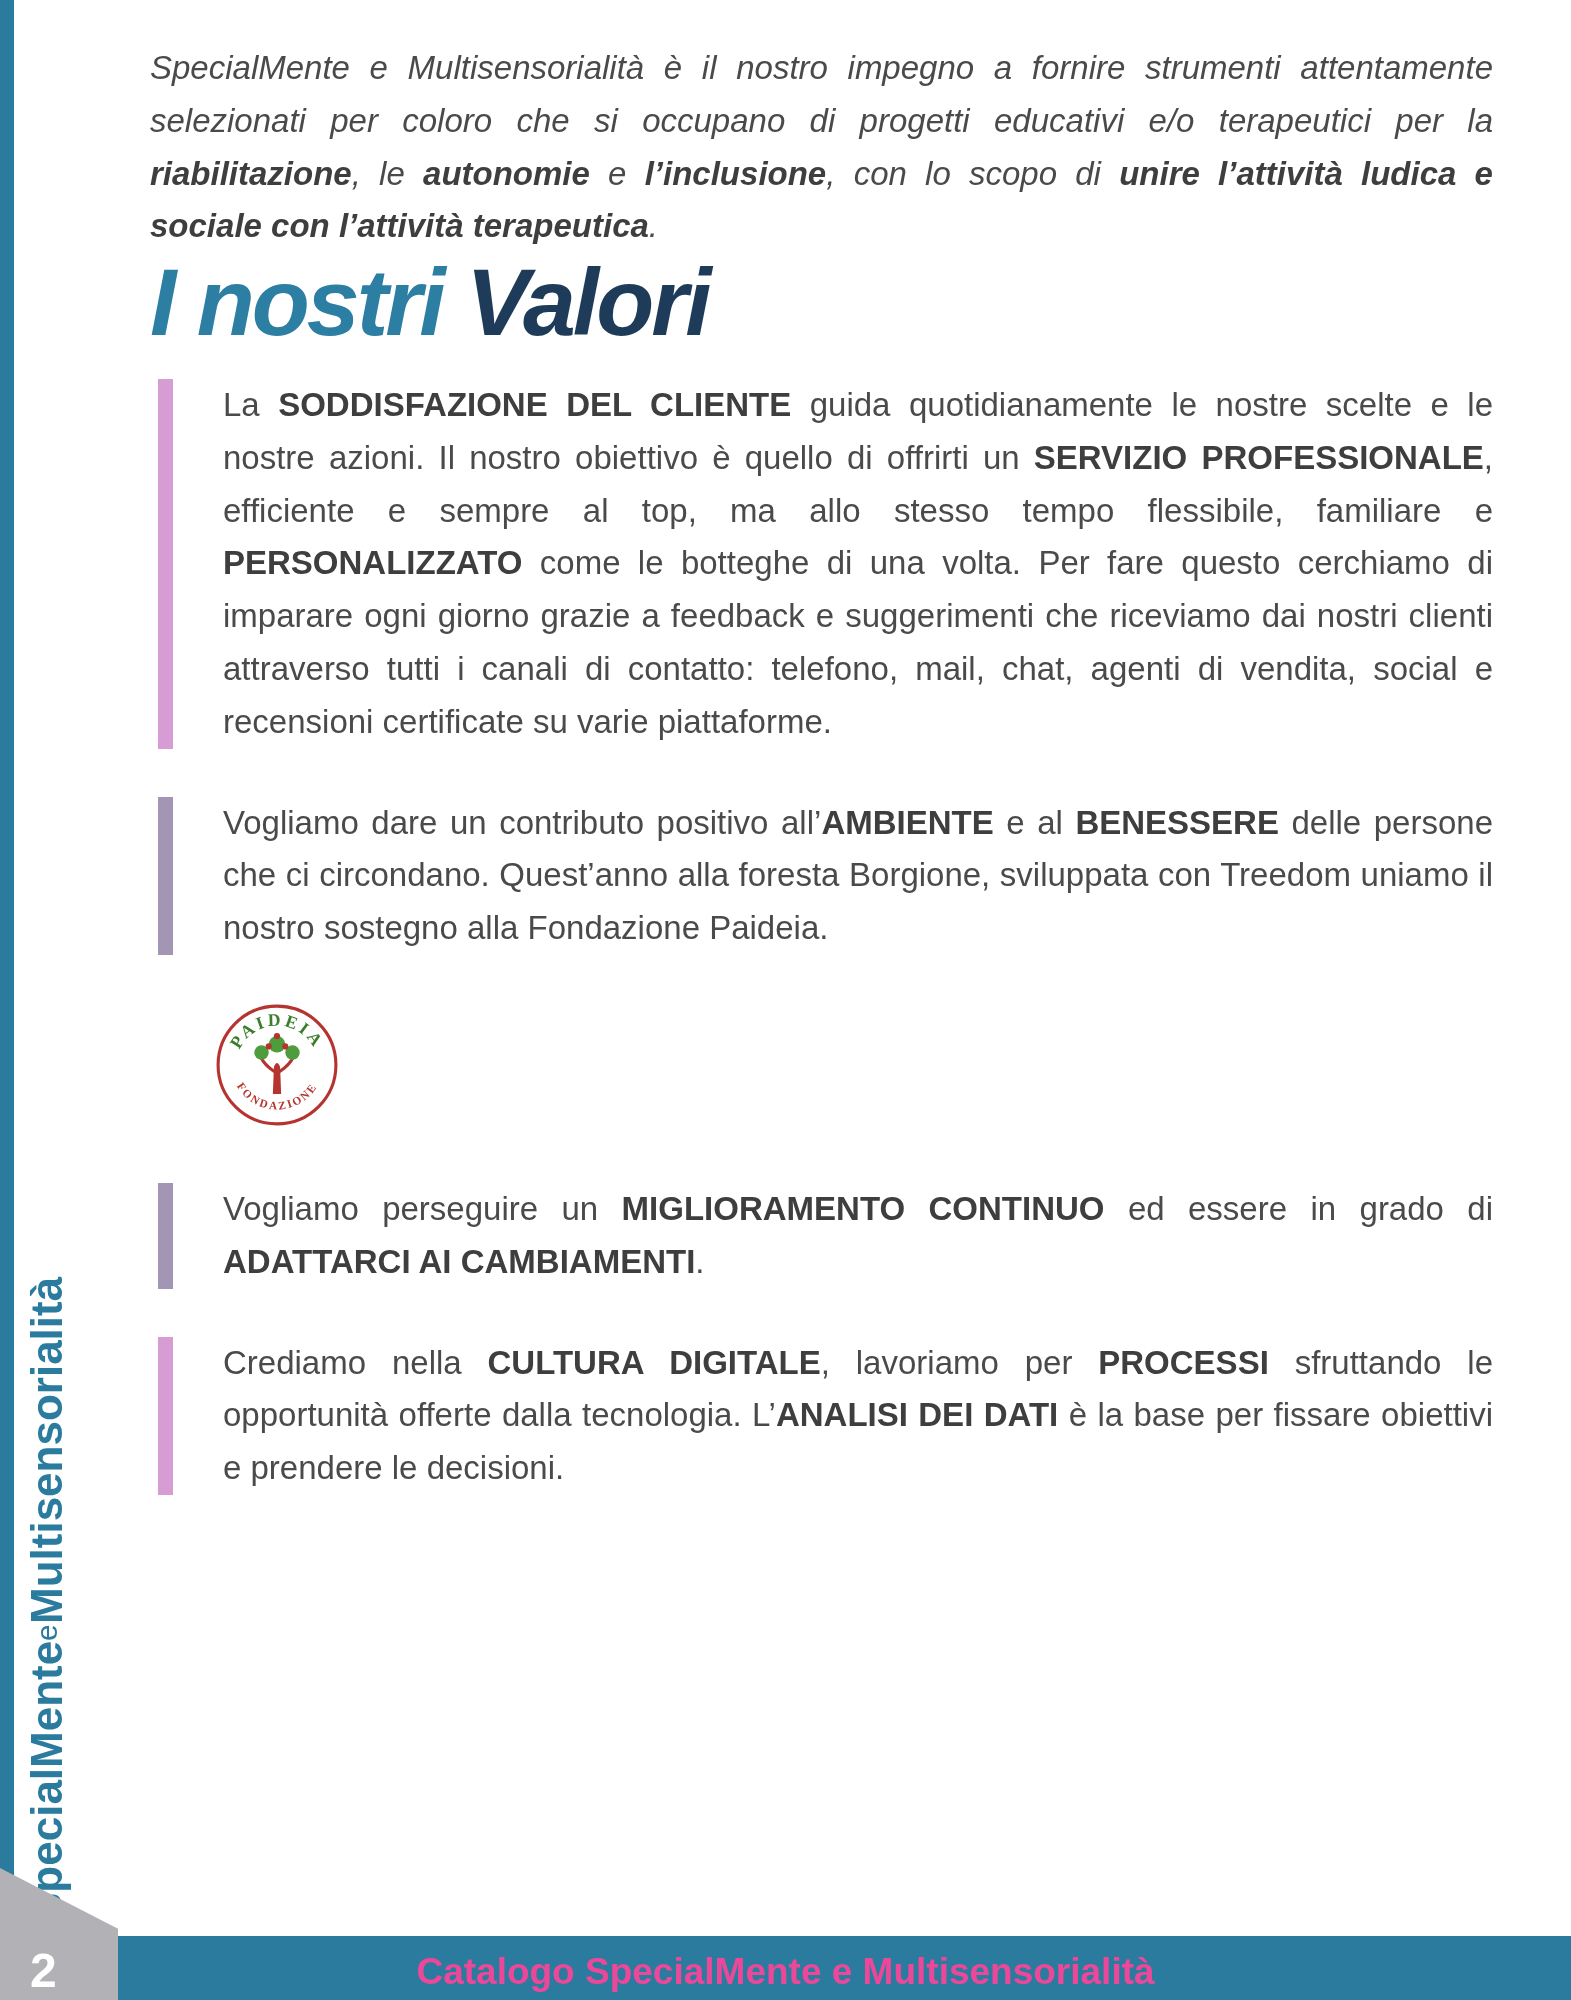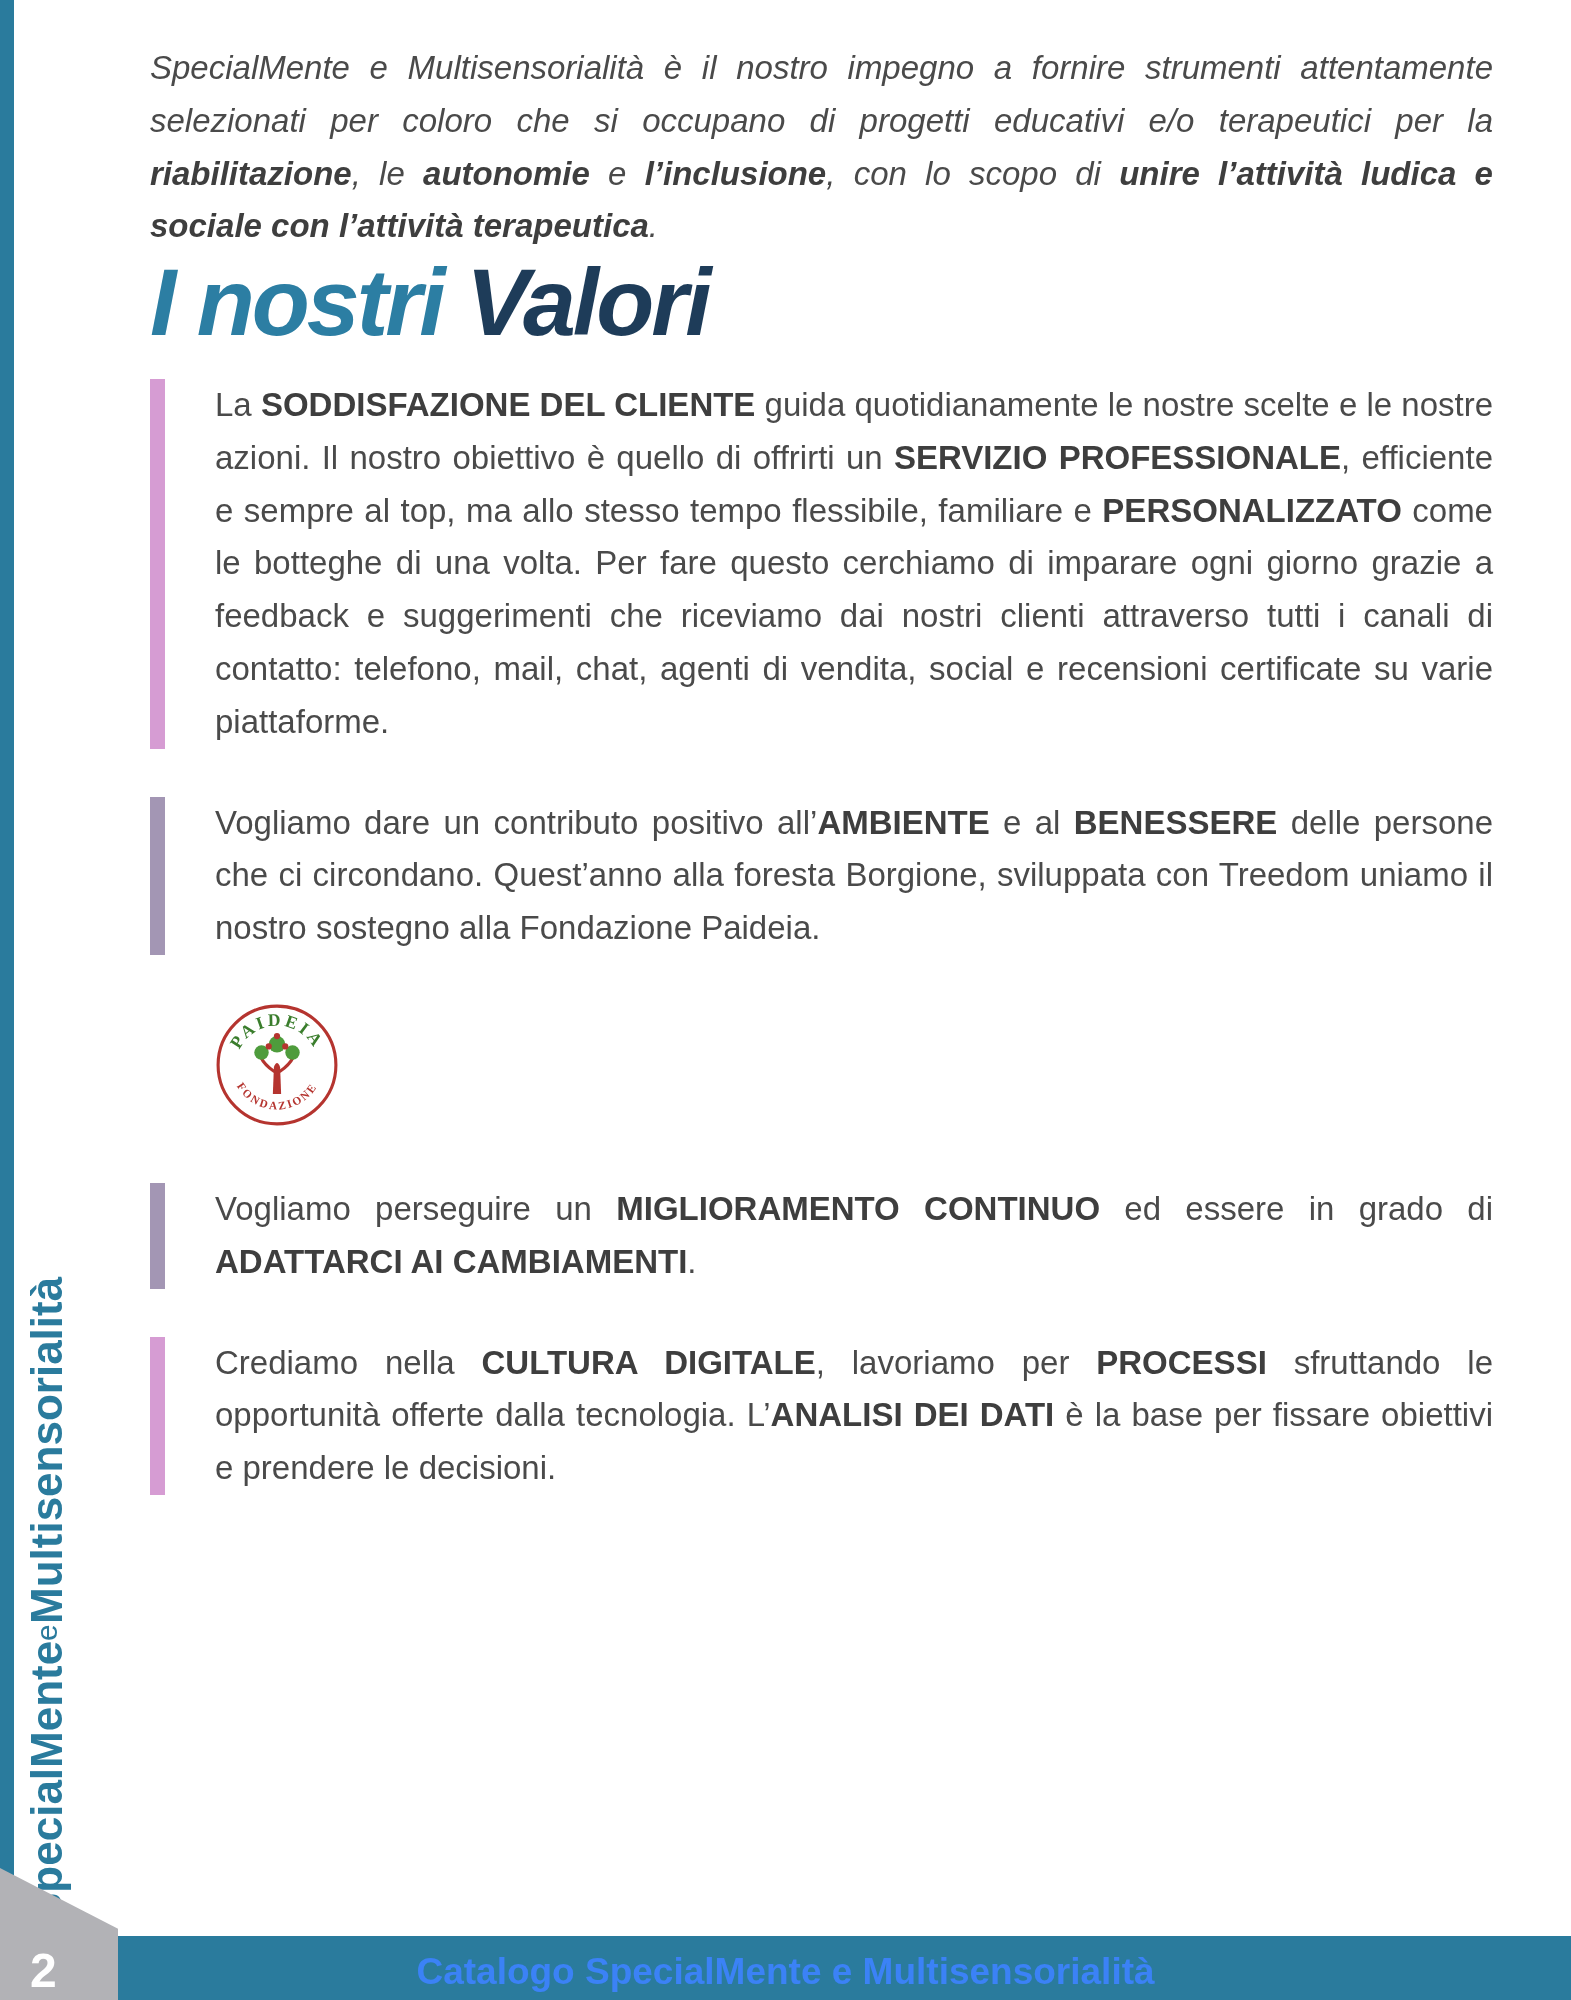--- a/index.html
+++ b/index.html
@@ -41,21 +41,21 @@
   .t-light{color:var(--title_light);}
   .t-dark{color:var(--title_dark);}
   .intro{
     margin:0;
     font-size:33px;line-height:1.6;
     color:var(--body_text);
     text-align:justify;
     font-style:italic;
   }
   .values-heading{margin-top:108px;margin-bottom:58px;font-style:italic;}
-  .value-item{display:flex;margin:0 0 48px 0;}
+  .value-item{display:flex;margin:0 0 48px 8px;}
   .value-bar{flex:0 0 15px;margin-right:50px;}
   .bar-pink{background:var(--bar_pink);}
   .bar-purple{background:var(--bar_purple);}
   .value-text{
     flex:1;margin:0;
     font-size:33px;line-height:1.6;
     color:var(--body_text);
     text-align:justify;
   }
   .b{font-weight:bold;color:var(--bold_text);}
@@ -66,21 +66,21 @@
   .treedom-logo{display:flex;align-items:center;}
   .paideia-logo{display:flex;align-items:center;}
   .footer-bar{
     position:absolute;left:0;right:0;bottom:0;height:64px;
     background:var(--accent_teal);
     z-index:1;
   }
   .footer-title{
     position:absolute;left:0;right:0;bottom:0;height:60px;
     line-height:64px;text-align:center;
-    color:#3b82f6;font-weight:bold;font-size:37px;
+    color:#ec4899;font-weight:bold;font-size:37px;
     z-index:3;
   }
   .corner-shape{
     position:absolute;left:0;bottom:0;width:118px;height:132px;
     background:var(--corner_gray);
     clip-path:polygon(0 0,100% 46%,100% 100%,0 100%);
     z-index:2;
   }
   .page-number{
     position:absolute;left:30px;bottom:2px;

